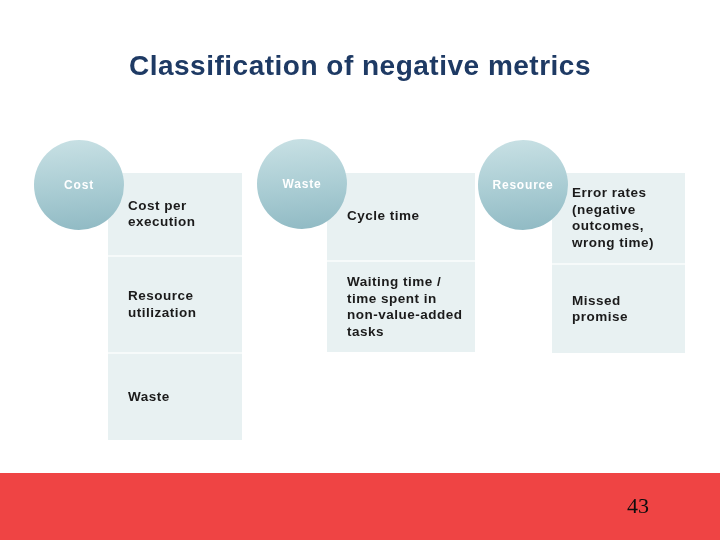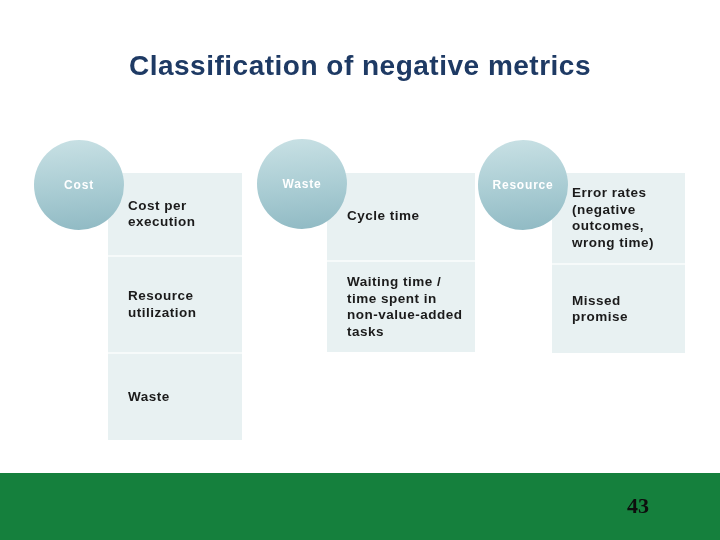--- a/index.html
+++ b/index.html
@@ -68,22 +68,21 @@
   .h82 { height: 82px; }
   .h97 { height: 97px; }
   .h88 { height: 88px; }
   .h87 { height: 87px; }
   .h92 { height: 92px; }
   .h90 { height: 90px; }
   .footer-bar {
     position: absolute;
     left: 0; top: 473px;
     width: 720px; height: 67px;
-    background: #15803d;
-    font-weight: bold;
+    background: #ef4444;
   }
   .page-number {
     position: absolute;
     left: 627px; top: 20px;
     font-family: "Liberation Serif", serif;
     font-size: 22px;
     color: #0d0d0d;
   }
 </style>
 </head>

